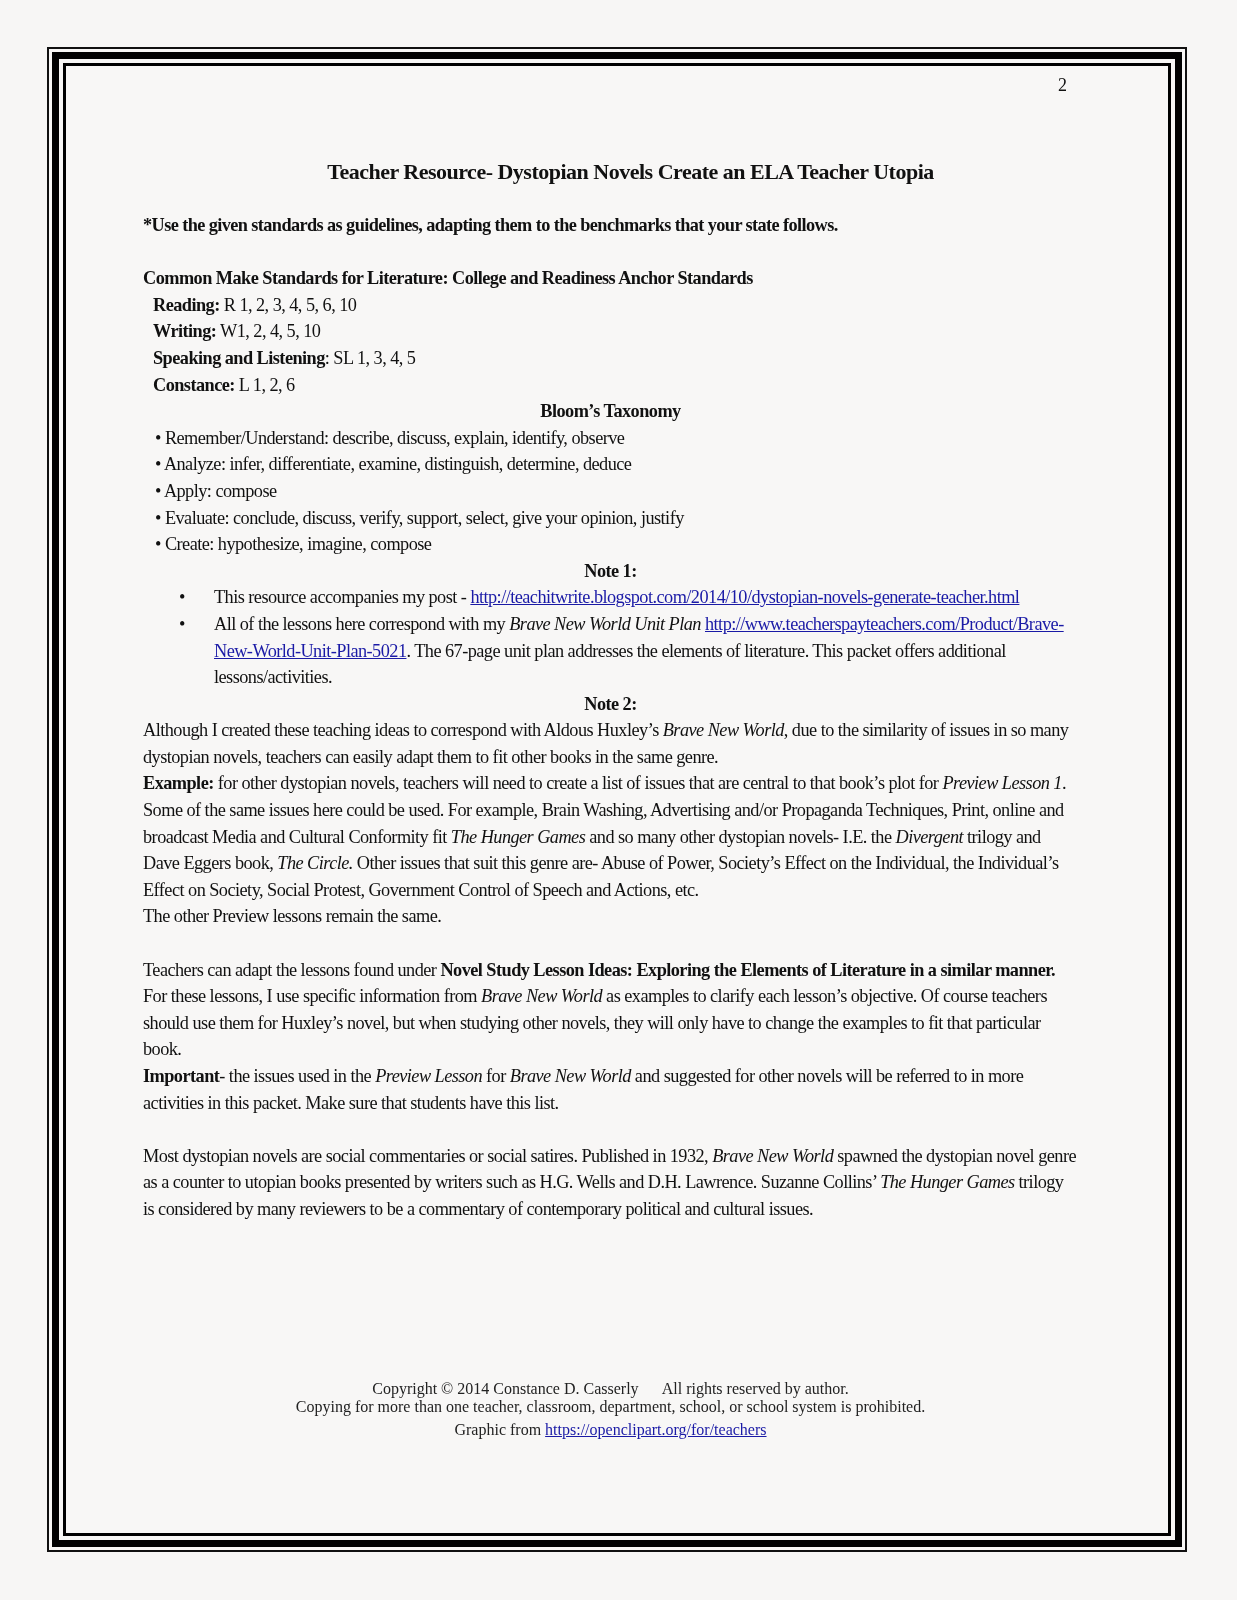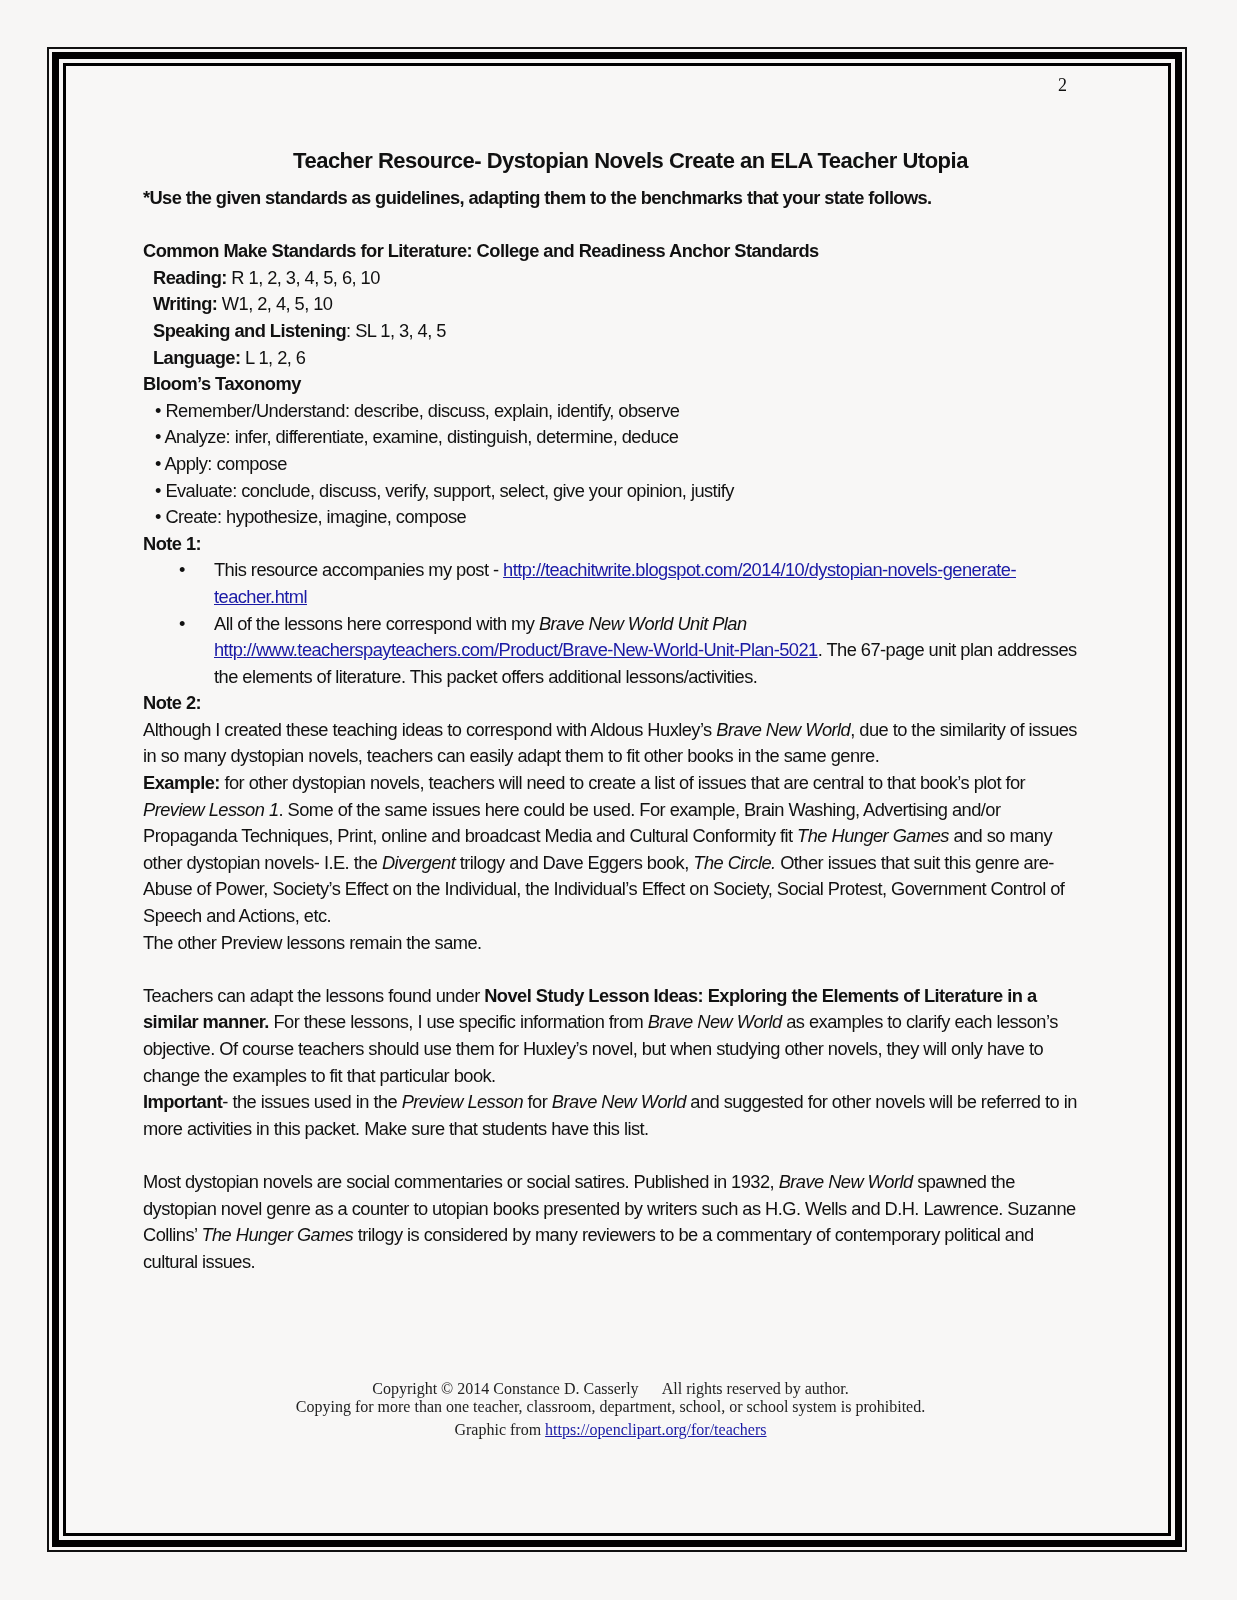--- a/index.html
+++ b/index.html
@@ -22,33 +22,33 @@
   .frame-inner {
     position: absolute; left: 63px; top: 63px; width: 1108px; height: 1473px;
     border: 3px solid #000; box-sizing: border-box;
     background: #f8f7f6;
   }
   .page-num {
     position: absolute; left: 1058px; top: 75px;
     font-family: "Liberation Serif", serif; font-size: 18px;
   }
   .content {
-    position: absolute; left: 143px; top: 143px; width: 935px;
-    font-family: Liberation Sans, sans-serif;
+    position: absolute; left: 143px; top: 154px; width: 935px;
+    font-family: Liberation Serif, serif;
     font-size: 18.3px; line-height: 26.6px;
     letter-spacing: -0.55px;
   }
   .title {
     text-align: center; font-weight: bold; font-size: 22px;
     margin: 5px 0 0 0; padding-left: 40px; letter-spacing: -0.5px;
   }
-  .guide { font-weight: bold; margin-top: 10px; letter-spacing: -0.6px; }
+  .guide { font-weight: bold; margin-top: 26px; letter-spacing: -0.6px; }
   .standards-head { font-weight: bold; margin-top: 27px; }
   .std-row { padding-left: 10px; }
-  .b { font-weight: bold; }
+  .b { font-weight: bold; text-align: center; }
   .i { font-style: italic; }
   .bloom-item { padding-left: 12px; }
   .note-list { margin: 0; padding-left: 0; list-style: none; }
   .note-list li { position: relative; padding-left: 71px; }
   .note-list li .bullet { position: absolute; left: 36px; top: 0; }
   a.link { color: #1a1aa6; text-decoration: underline; }
   .gap { height: 26.6px; }
   .footer {
     position: absolute; left: 143px; top: 1380px; width: 935px;
     text-align: center;
@@ -67,21 +67,21 @@
 <div class="page-num">2</div>
 
 <div class="content">
   <div class="title">Teacher Resource- Dystopian Novels Create an ELA Teacher Utopia</div>
   <div class="guide">*Use the given standards as guidelines, adapting them to the benchmarks that your state follows.</div>
 
   <div class="standards-head">Common Make Standards for Literature: College and Readiness Anchor Standards</div>
   <div class="std-row"><span class="b">Reading:</span><span> R 1, 2, 3, 4, 5, 6, 10</span></div>
   <div class="std-row"><span class="b">Writing:</span><span> W1, 2, 4, 5, 10</span></div>
   <div class="std-row"><span class="b">Speaking and Listening</span><span>: SL  1, 3, 4, 5</span></div>
-  <div class="std-row"><span class="b">Language:</span><span> L 1, 2, 6</span></div>
+  <div class="std-row"><span class="b">Constance:</span><span> L 1, 2, 6</span></div>
 
   <div class="b">Bloom’s Taxonomy</div>
   <div class="bloom-item"><span>•</span> <span>Remember/Understand: describe, discuss, explain, identify, observe</span></div>
   <div class="bloom-item"><span>•</span> <span>Analyze: infer, differentiate, examine, distinguish, determine, deduce</span></div>
   <div class="bloom-item"><span>•</span> <span>Apply: compose</span></div>
   <div class="bloom-item"><span>•</span> <span>Evaluate: conclude, discuss, verify, support, select, give your opinion, justify</span></div>
   <div class="bloom-item"><span>•</span> <span>Create: hypothesize, imagine, compose</span></div>
 
   <div class="b">Note 1:</div>
   <ul class="note-list">

